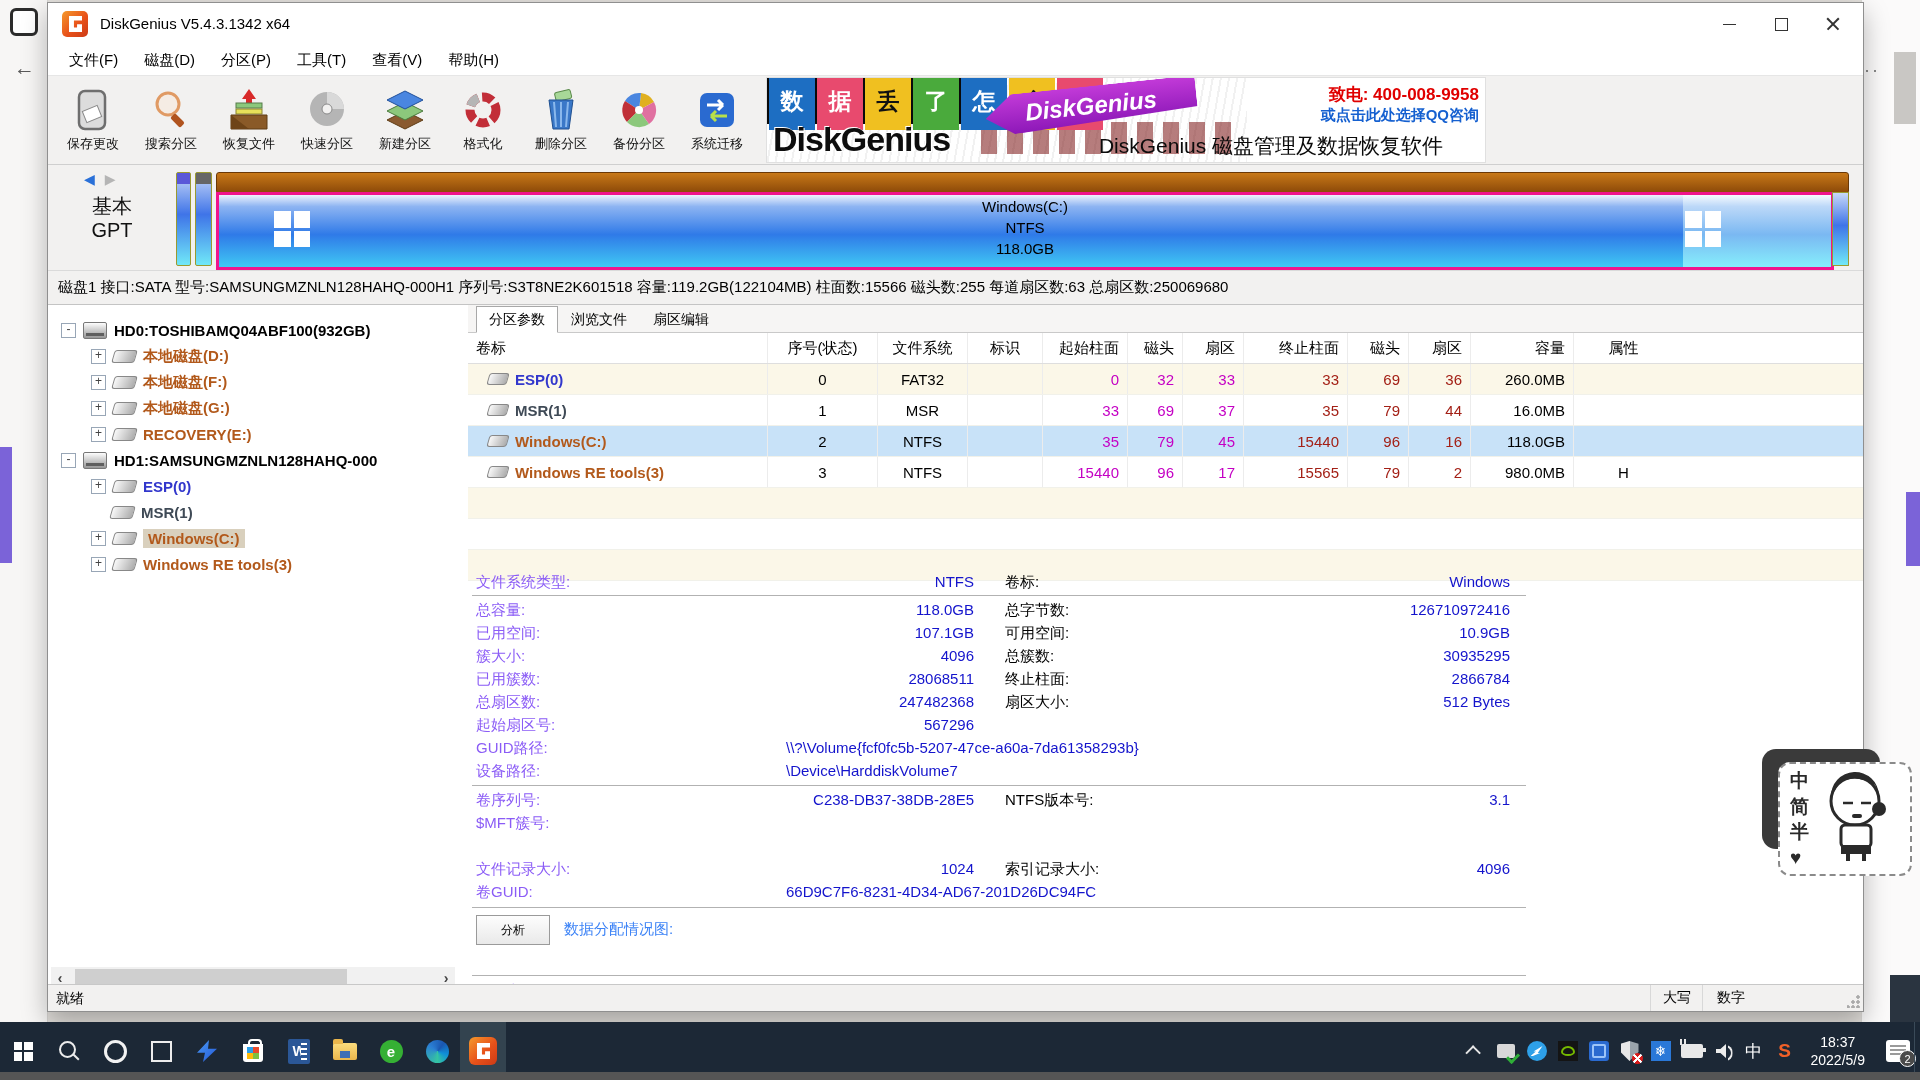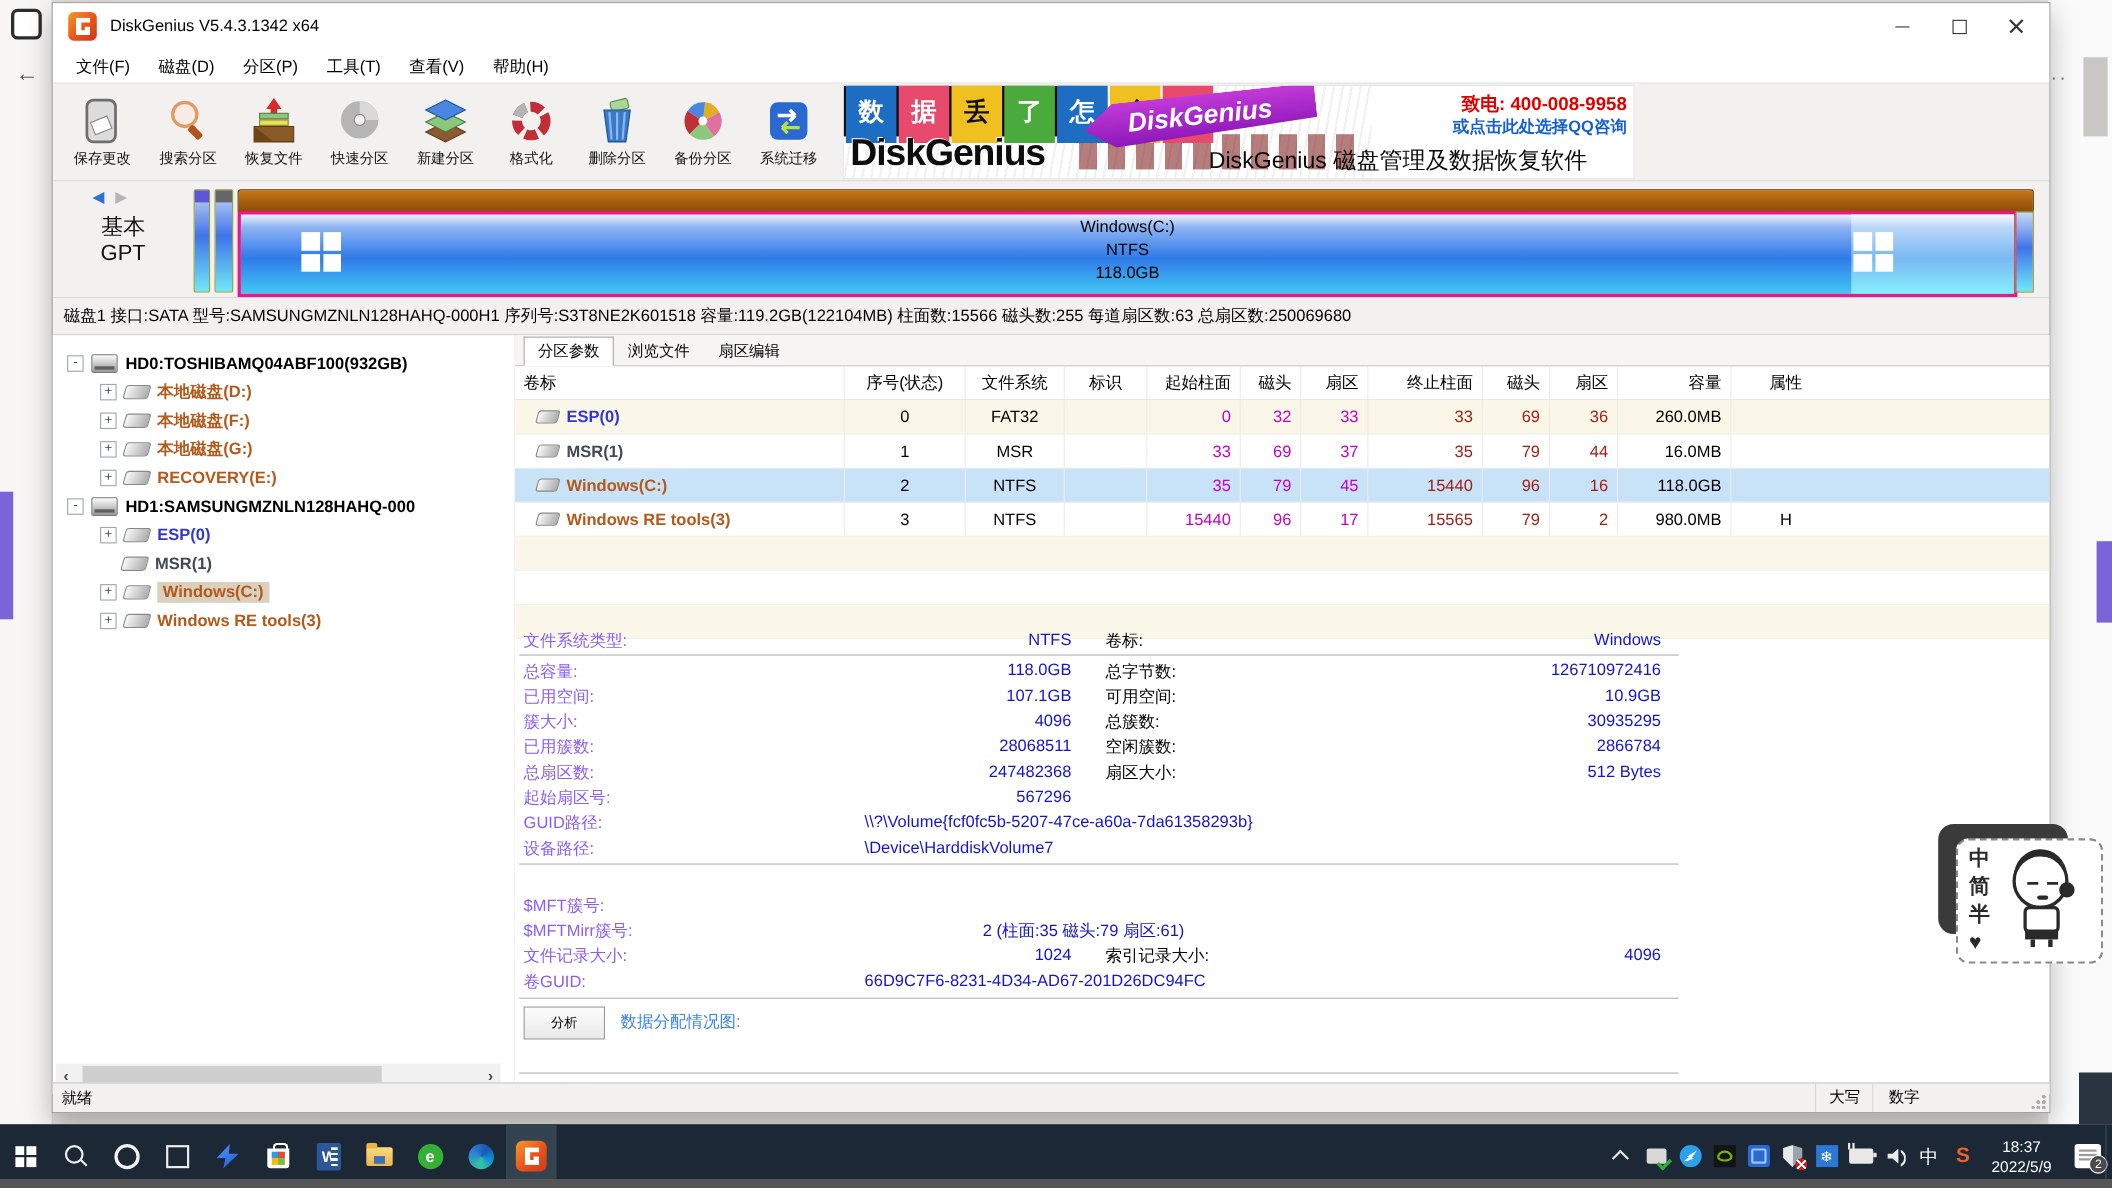--- a/index.html
+++ b/index.html
@@ -590,21 +590,21 @@
           </div>
           <div class="drow" style="top:74px">
             <span class="dl1">簇大小:</span>
               <span class="dv1">4096</span>
             <span class="dl2">总簇数:</span>
               <span class="dv2">30935295</span>
           </div>
           <div class="drow" style="top:97px">
             <span class="dl1">已用簇数:</span>
               <span class="dv1">28068511</span>
-            <span class="dl2">空闲簇数:</span>
+            <span class="dl2">终止柱面:</span>
               <span class="dv2">2866784</span>
           </div>
           <div class="drow" style="top:120px">
             <span class="dl1">总扇区数:</span>
               <span class="dv1">247482368</span>
             <span class="dl2">扇区大小:</span>
               <span class="dv2">512 Bytes</span>
           </div>
           <div class="drow" style="top:143px">
             <span class="dl1">起始扇区号:</span>
@@ -612,26 +612,28 @@
           </div>
           <div class="drow" style="top:166px">
             <span class="dl1">GUID路径:</span>
               <span class="dvl">\\?\Volume{fcf0fc5b-5207-47ce-a60a-7da61358293b}</span>
           </div>
           <div class="drow" style="top:189px">
             <span class="dl1">设备路径:</span>
               <span class="dvl">\Device\HarddiskVolume7</span>
           </div>
           <div class="drule" style="top:212px"></div>
+          <div class="drow" style="top:218px">
+            <span class="dl1">卷序列号:</span>
+              <span class="dv1">C238-DB37-38DB-28E5</span>
+            <span class="dl2">NTFS版本号:</span>
+              <span class="dv2">3.1</span>
+          </div>
           <div class="drow" style="top:241px">
             <span class="dl1">$MFT簇号:</span>
-          </div>
-          <div class="drow" style="top:264px">
-            <span class="dl1">$MFTMirr簇号:</span>
-              <span class="dvc">2 (柱面:35 磁头:79 扇区:61)</span>
           </div>
           <div class="drow" style="top:287px">
             <span class="dl1">文件记录大小:</span>
               <span class="dv1">1024</span>
             <span class="dl2">索引记录大小:</span>
               <span class="dv2">4096</span>
           </div>
           <div class="drow" style="top:310px">
             <span class="dl1">卷GUID:</span>
               <span class="dvl">66D9C7F6-8231-4D34-AD67-201D26DC94FC</span>

